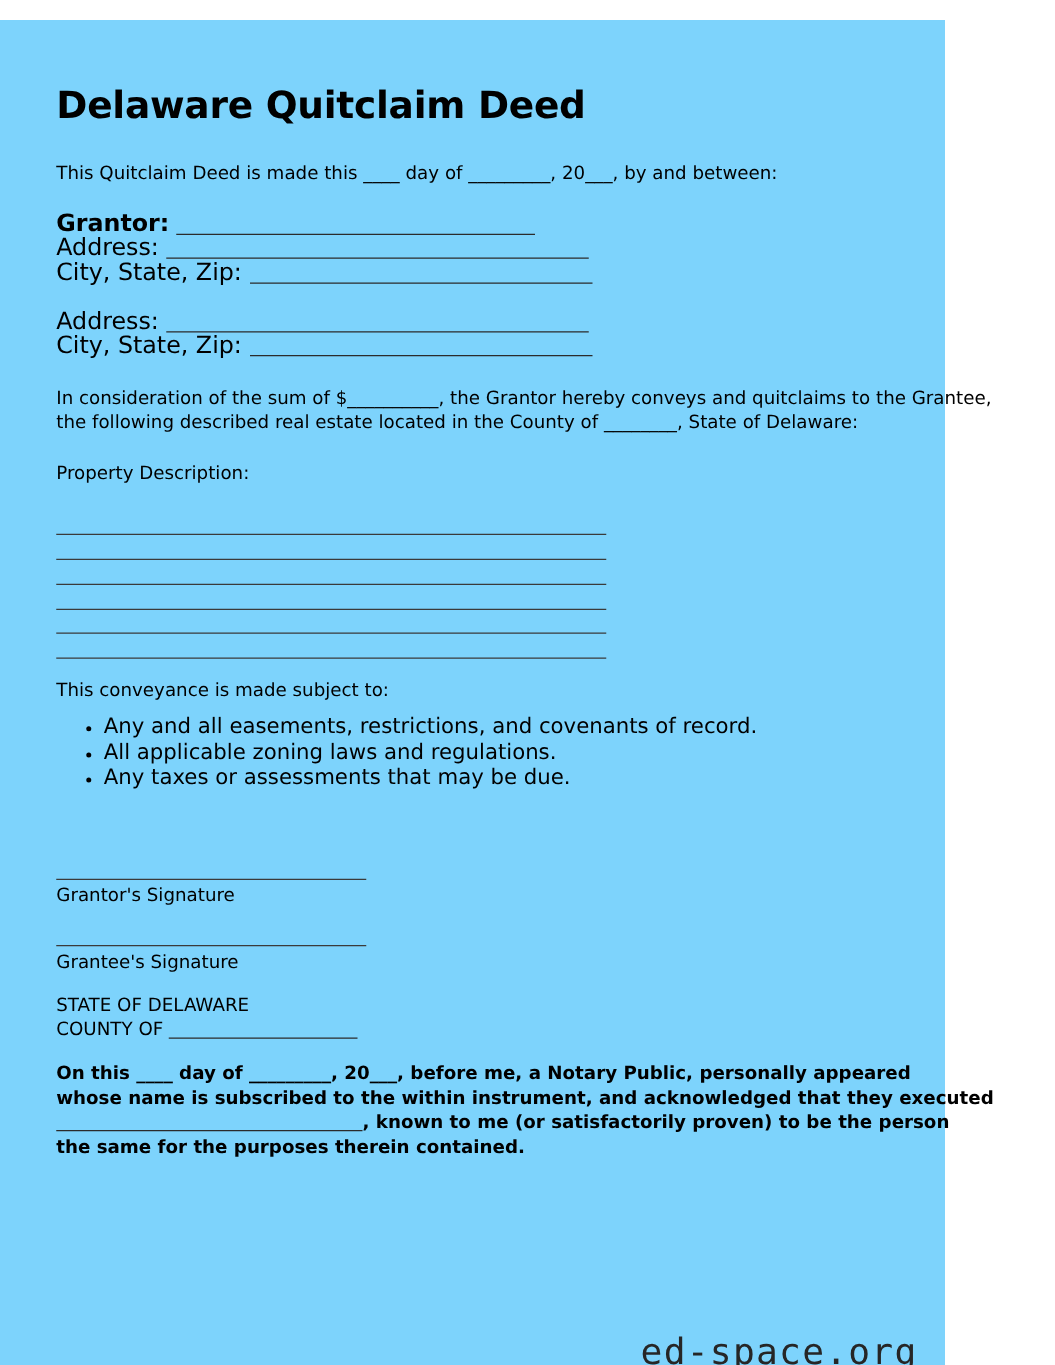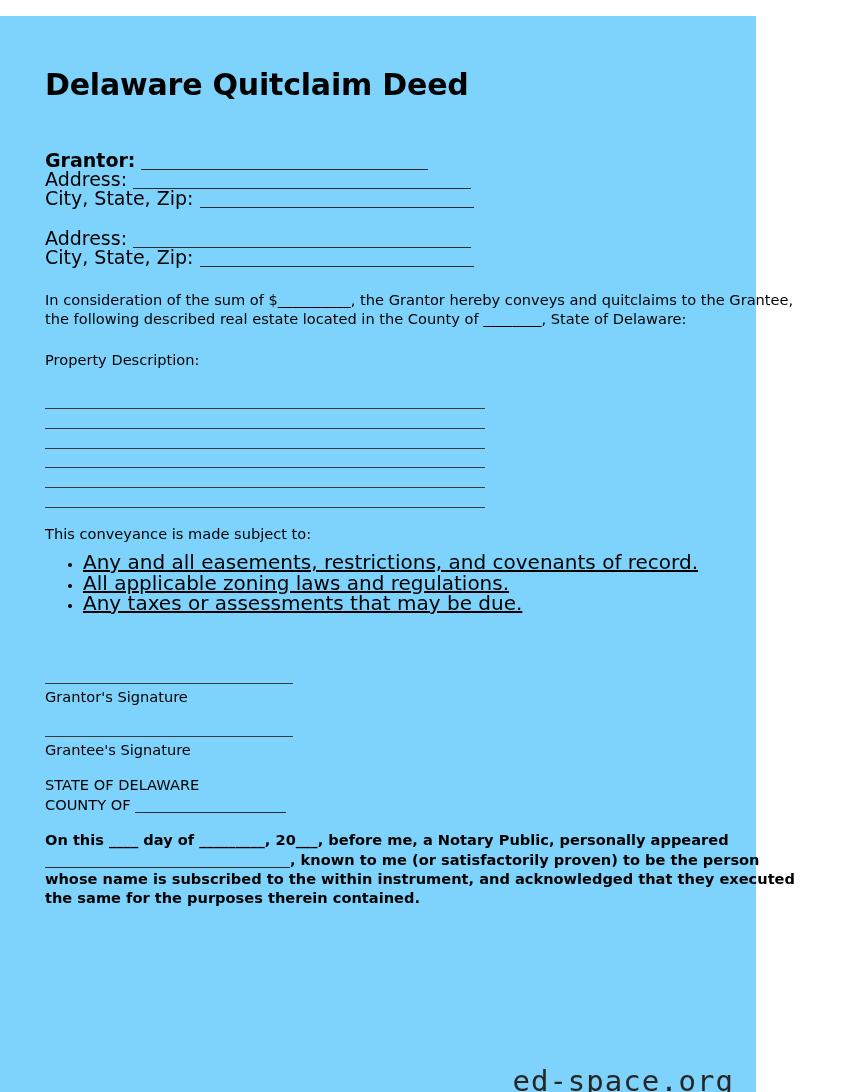--- a/index.html
+++ b/index.html
@@ -61,23 +61,22 @@
   .fill {
     display: inline-block;
     border-bottom: 1.4px solid #2b2b2b;
     vertical-align: -3px;
     height: 13px;
   }
 
   ul.conditions {
     margin: 9px 0 0 0;
     padding-left: 38px;
-    font-size: 20px;
+    font-size: 17px;
     line-height: 20.4px;
-    text-decoration: underline;
   }
   ul.conditions li {
     margin: 0;
     padding: 0;
   }
   ul.conditions li::marker { font-size: 13px; }
 
   .sig-line {
     width: 248px;
     border-bottom: 1.5px solid #3a3a3a;
@@ -121,20 +120,21 @@
   }
 </style>
 </head>
 <body>
 
 <div class="page">
   <div class="content">
 
     <h1 class="doc-title">Delaware Quitclaim Deed</h1>
 
+    <p class="para">This Quitclaim Deed is made this ____ day of _________, 20___, by and between:</p>
 
     <div class="gap-22"></div>
 
     <div class="party-block">
       <div class="row">
         <span class="lbl-bold">Grantor:</span>
         <span class="fill" style="width:287px"></span>
       </div>
       <div class="row">
         <span>Address:</span>
@@ -213,23 +213,23 @@
       <div class="row">
         <span>COUNTY OF</span>
         <span class="fill" style="width:151px"></span>
       </div>
     </div>
 
     <div class="gap-16"></div>
 
     <div class="notary-para">
       <div>On this ____ day of _________, 20___, before me, a Notary Public, personally appeared</div>
+      <div>whose name is subscribed to the within instrument, and acknowledged that they executed</div>
       <div>
         <span class="fill" style="width:245px"></span><span>, known to me (or satisfactorily proven) to be the person</span>
       </div>
-      <div>whose name is subscribed to the within instrument, and acknowledged that they executed</div>
       <div>the same for the purposes therein contained.</div>
     </div>
 
   </div>
 
   <div class="watermark">ed-space.org</div>
 </div>
 
 </body></html>

